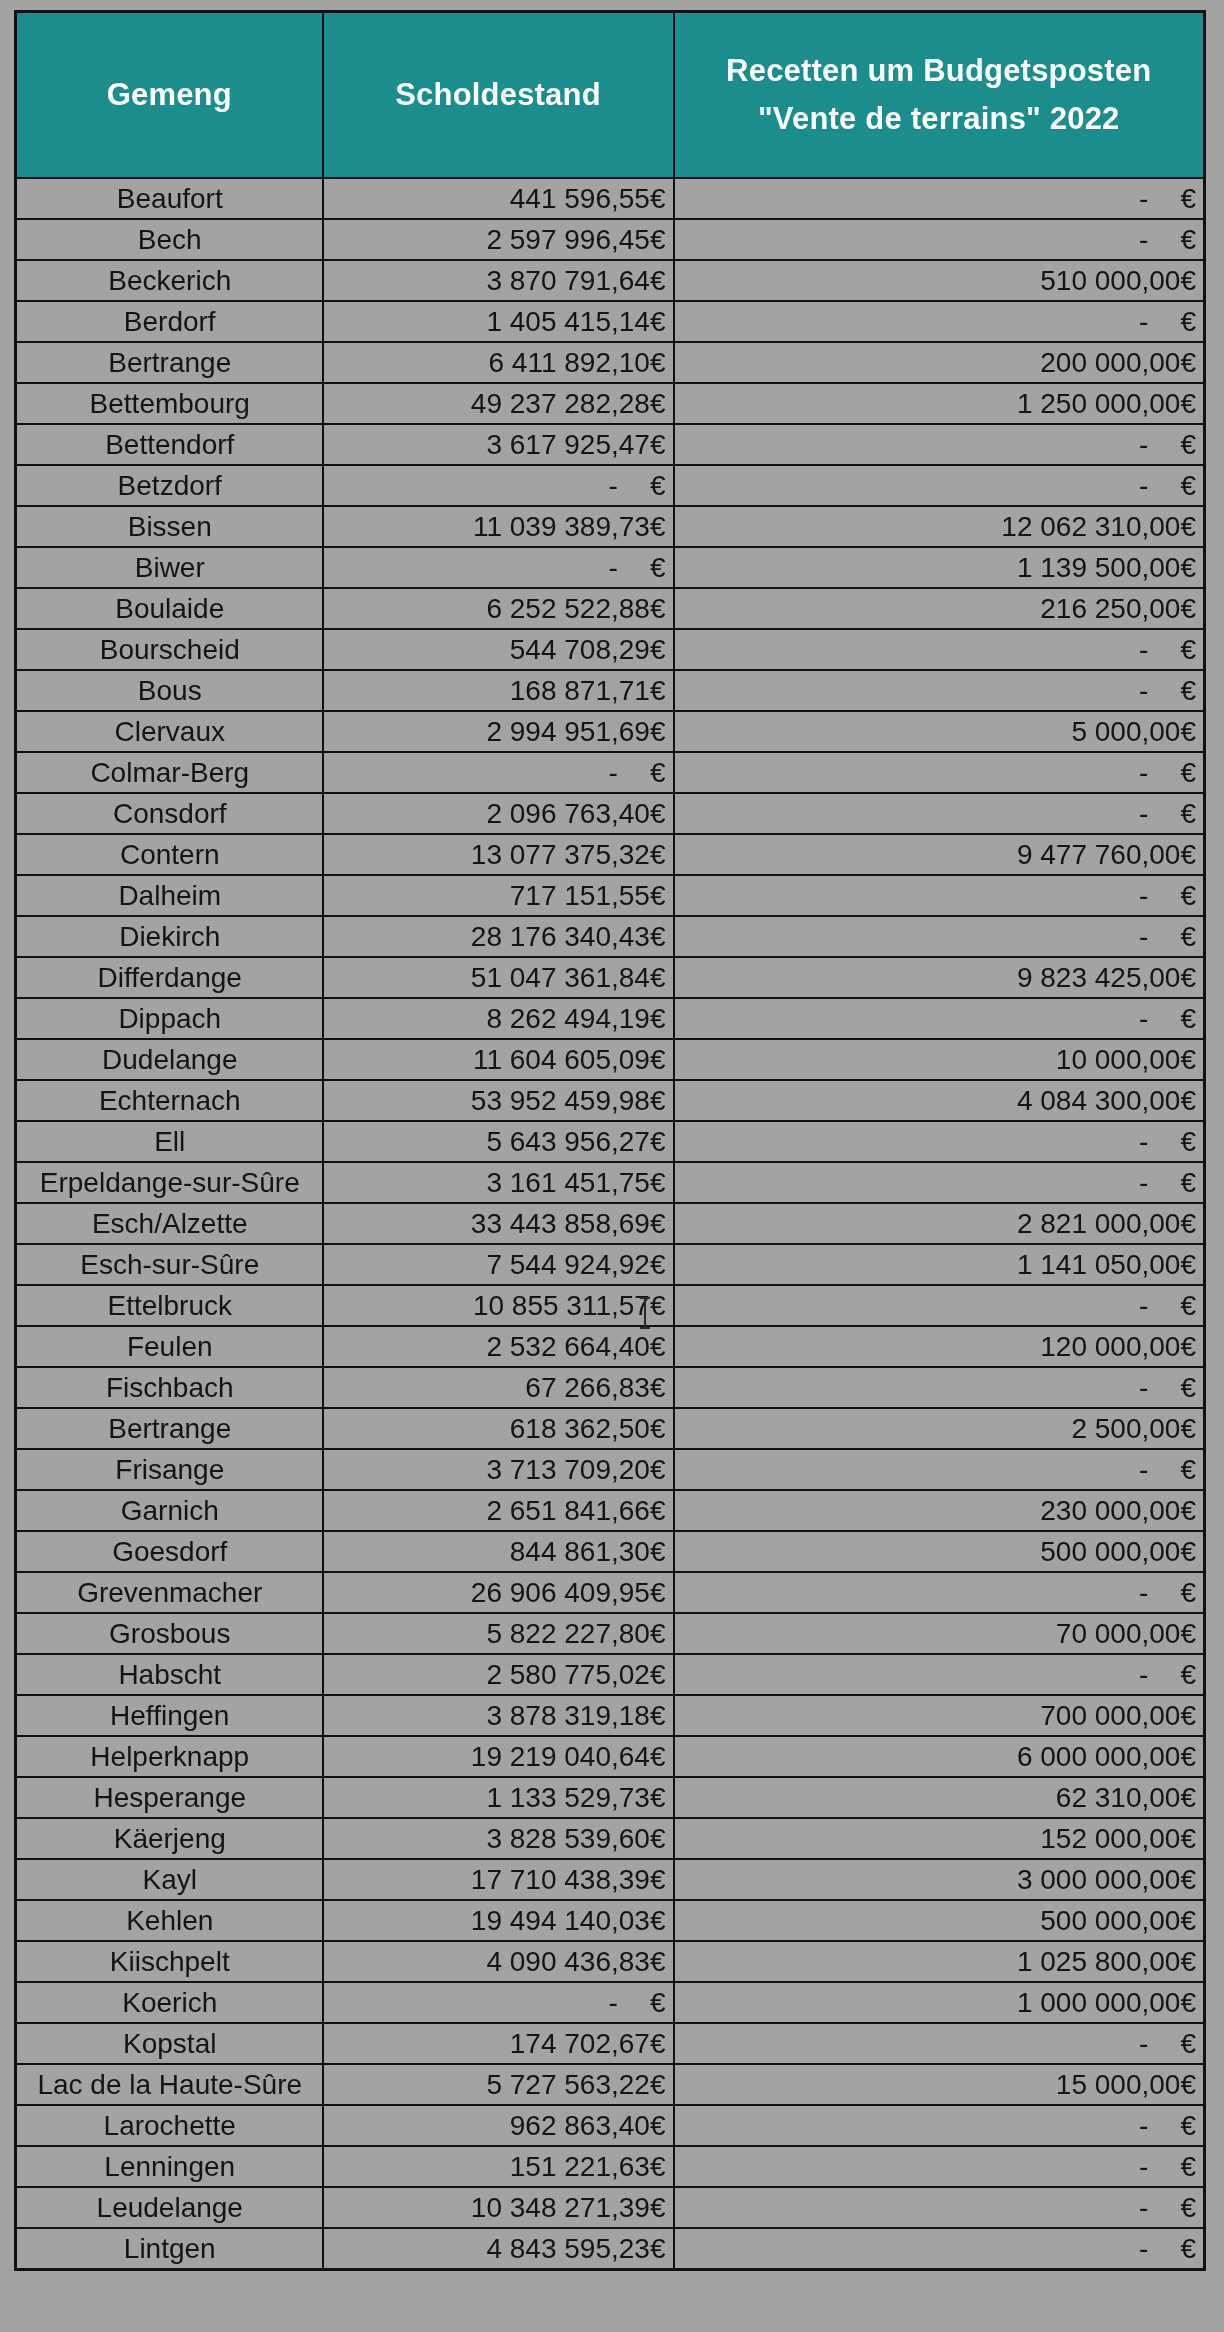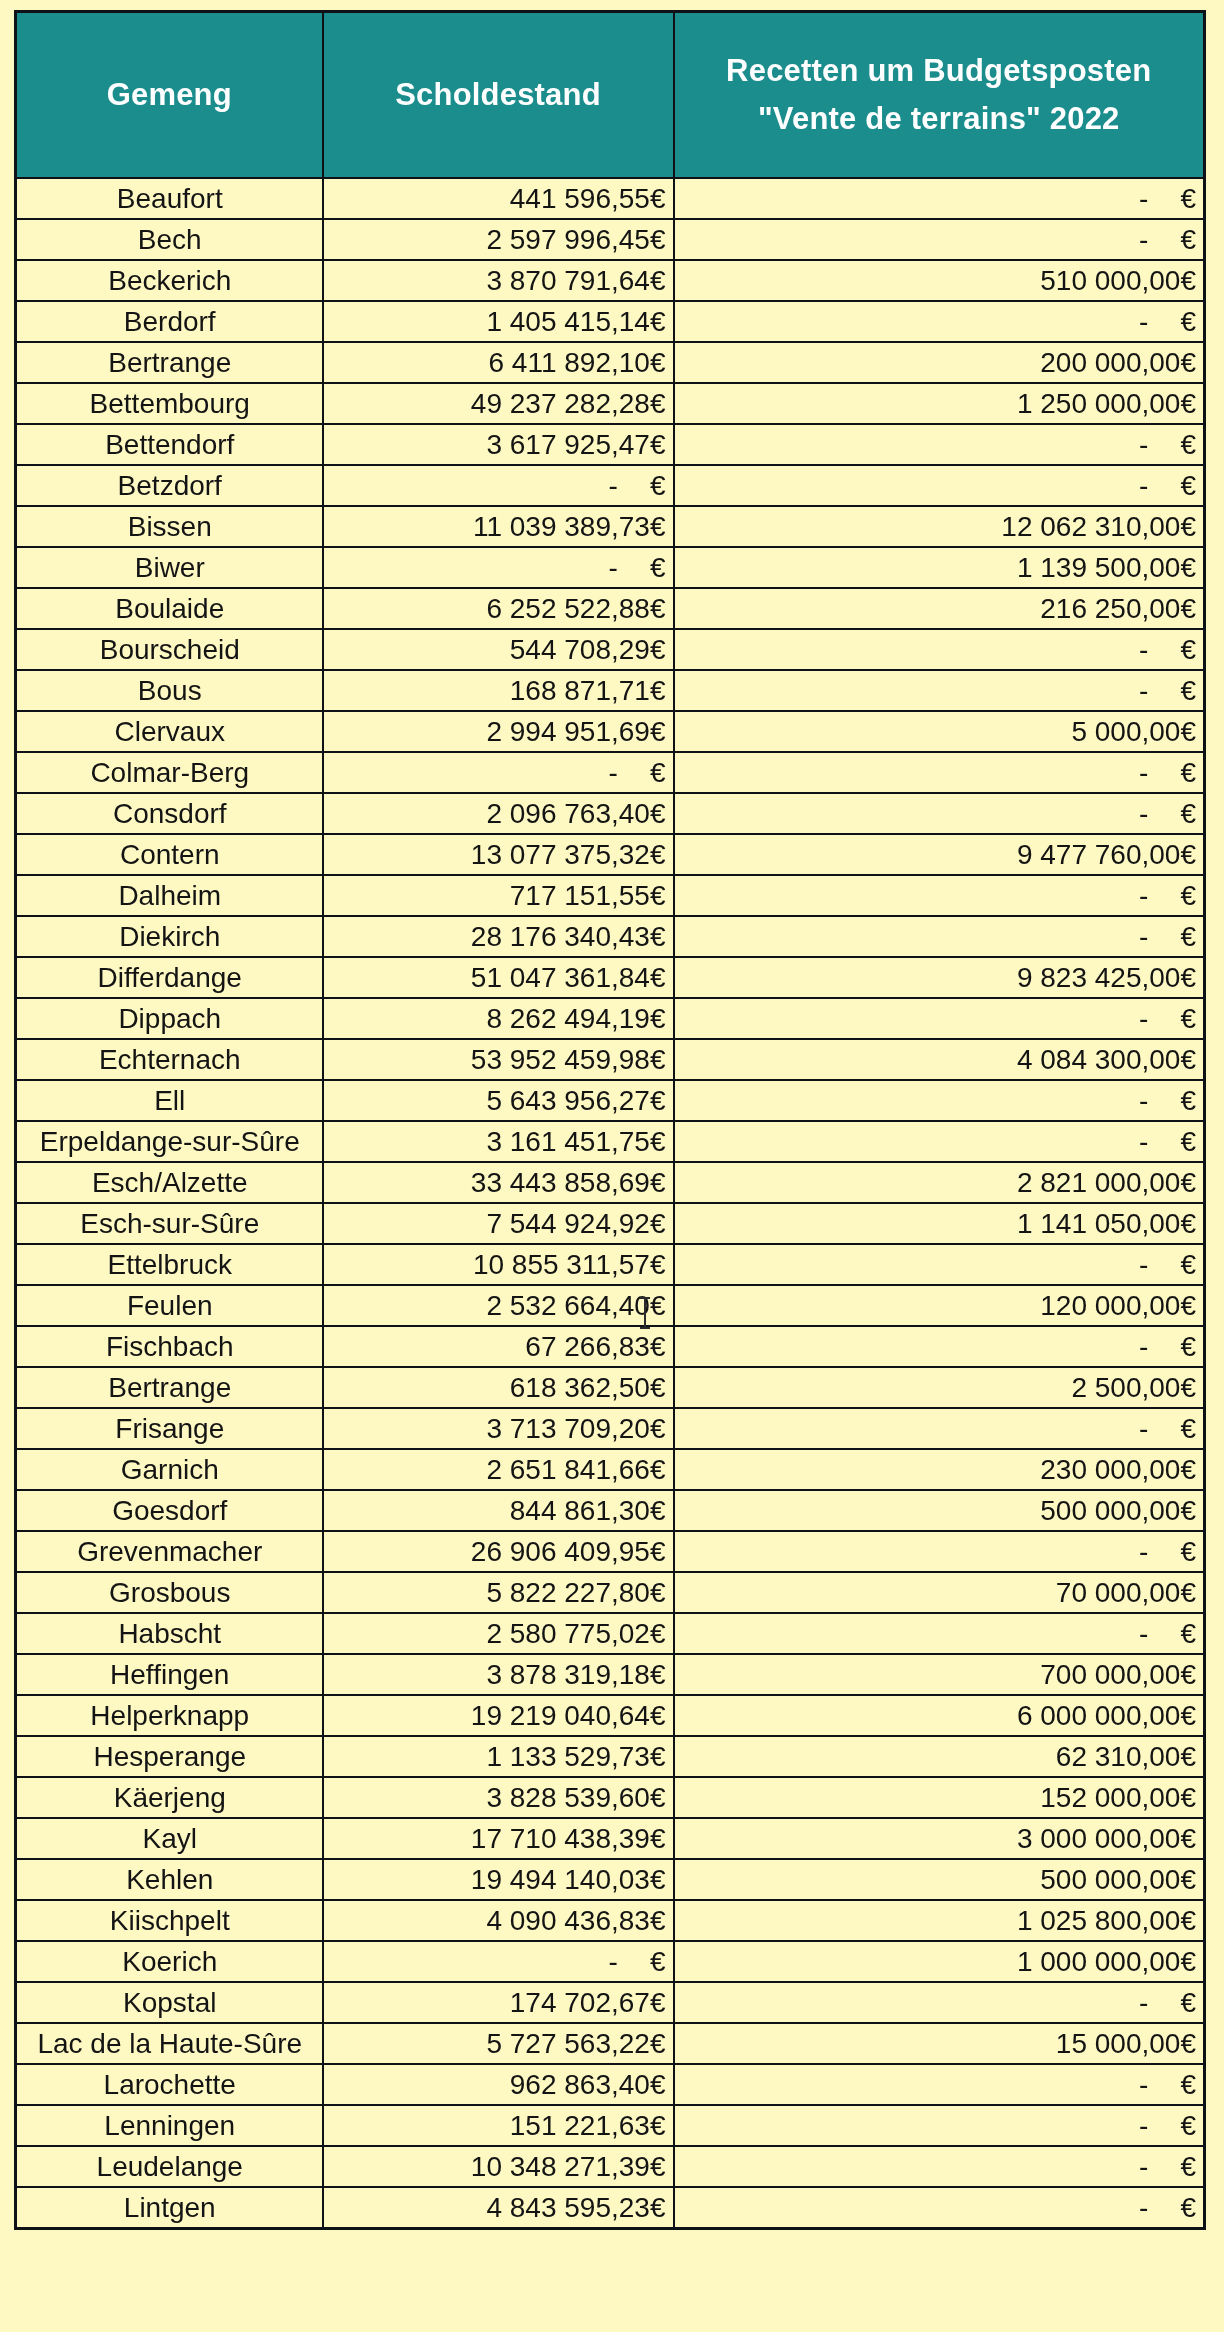--- a/index.html
+++ b/index.html
@@ -5,21 +5,21 @@
   html, body {
     margin: 0;
     padding: 0;
     background: #ffffff;
     font-family: "Liberation Sans", sans-serif;
   }
   .page {
     position: relative;
     width: 1224px;
     height: 2332px;
-    background: #fef9c3;
+    background: #a3a3a3;
     overflow: hidden;
   }
   table.grid {
     position: absolute;
     left: 14px;
     top: 10px;
     border-collapse: collapse;
     table-layout: fixed;
     border: 3px solid #0e1116;
   }
@@ -195,20 +195,25 @@
           <td class="name-cell">Differdange</td>
           <td class="amount-cell">51 047 361,84€</td>
           <td class="amount-cell">9 823 425,00€</td>
         </tr>
         <tr>
           <td class="name-cell">Dippach</td>
           <td class="amount-cell">8 262 494,19€</td>
           <td class="amount-cell"><span class="dash">-</span><span>€</span></td>
         </tr>
         <tr>
+          <td class="name-cell">Dudelange</td>
+          <td class="amount-cell">11 604 605,09€</td>
+          <td class="amount-cell">10 000,00€</td>
+        </tr>
+        <tr>
           <td class="name-cell">Echternach</td>
           <td class="amount-cell">53 952 459,98€</td>
           <td class="amount-cell">4 084 300,00€</td>
         </tr>
         <tr>
           <td class="name-cell">Ell</td>
           <td class="amount-cell">5 643 956,27€</td>
           <td class="amount-cell"><span class="dash">-</span><span>€</span></td>
         </tr>
         <tr>

